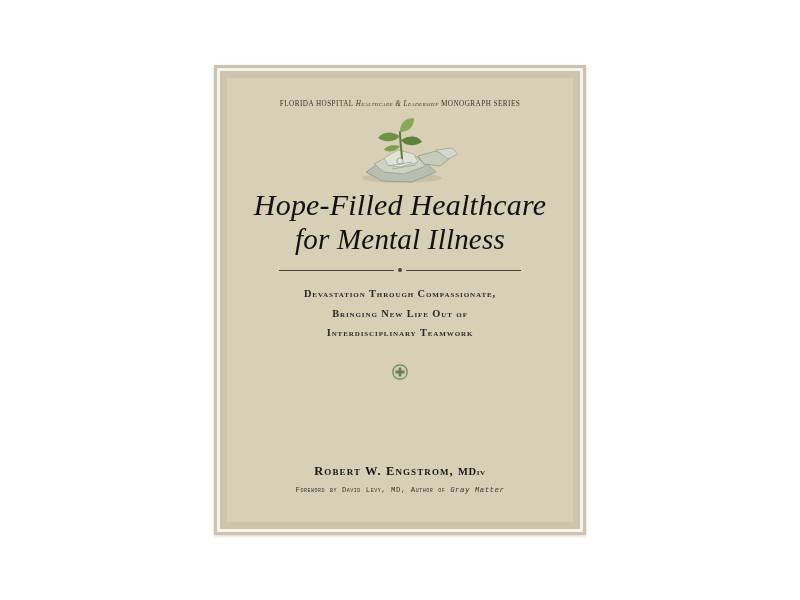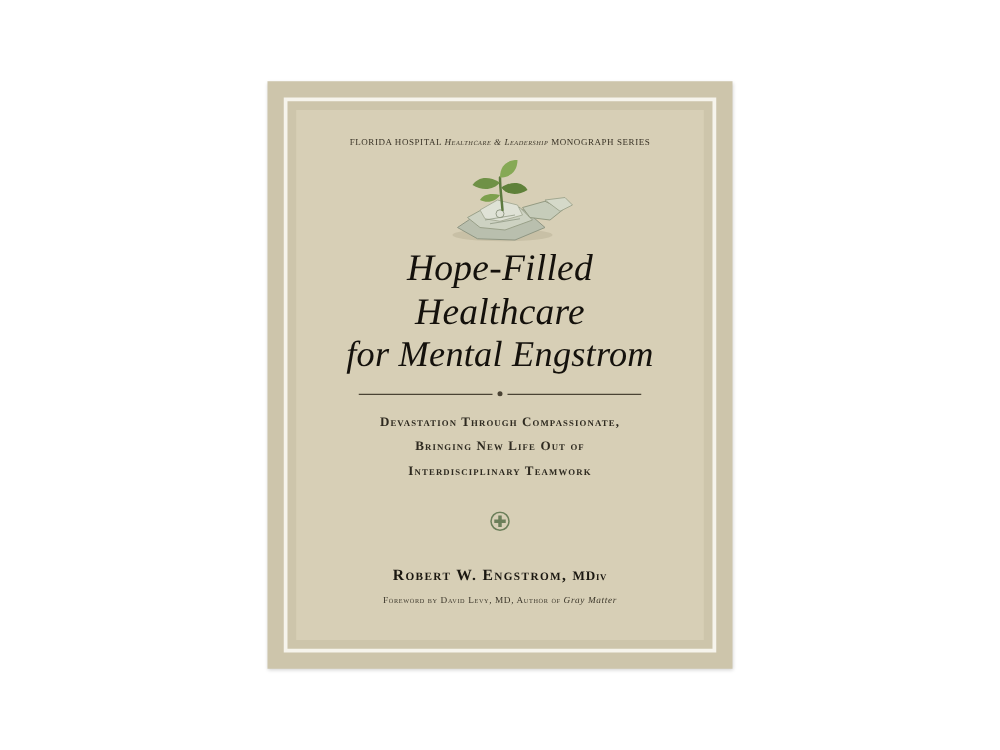--- a/index.html
+++ b/index.html
@@ -22,21 +22,21 @@
   }
 
   
   .cover {
     position: relative;
     width: 372px;
     height: 470px;
     background: #cdc5ab;
     box-shadow: 0 1px 3px rgba(0,0,0,0.18);
     box-sizing: border-box;
-    padding: 13px;
+    padding: 3px;
   }
 
   
   .cover-inner-border {
     width: 100%;
     height: 100%;
     border: 3px solid #f6f4ec;
     box-sizing: border-box;
     padding: 7px;
   }
@@ -142,21 +142,21 @@
   }
   .author .degree {
     font-size: 10.5px;
     letter-spacing: 0.6px;
     text-align: right;
   }
 
   .foreword {
     margin-top: 7px;
     margin-bottom: 6px;
-    font-family: Liberation Serif, serif;
+    font-family: Liberation Mono, monospace;
     font-size: 7.4px;
     letter-spacing: 0.5px;
     color: #3a3529;
     font-variant: small-caps;
     text-align: center;
   }
   .foreword .ital {
     font-style: italic;
     font-variant: normal;
   }
@@ -197,21 +197,21 @@
 
             <path d="M60 20 C50 14, 42 16, 38 22 C46 27, 55 26, 60 20 Z" fill="#6f9146"></path>
             <path d="M60 16 C60 6, 66 2, 74 2 C74 11, 68 16, 60 16 Z" fill="#86a955"></path>
             <path d="M61 24 C70 18, 79 20, 82 26 C74 31, 65 30, 61 24 Z" fill="#5f8139"></path>
             <path d="M60 30 C52 28, 46 30, 44 34 C50 37, 57 35, 60 30 Z" fill="#7da04d"></path>
           </svg>
         </div>
 
         <div class="title-block">
           <div class="title-line">Hope-Filled Healthcare</div>
-          <div class="title-line second">for Mental Engstrom</div>
+          <div class="title-line second">for Mental Illness</div>
         </div>
 
         <div class="rule-wrap">
           <span class="bar"></span>
           <span class="dot"></span>
           <span class="bar"></span>
         </div>
 
         <div class="subtitle">
           <div>Devastation Through Compassionate,</div>

